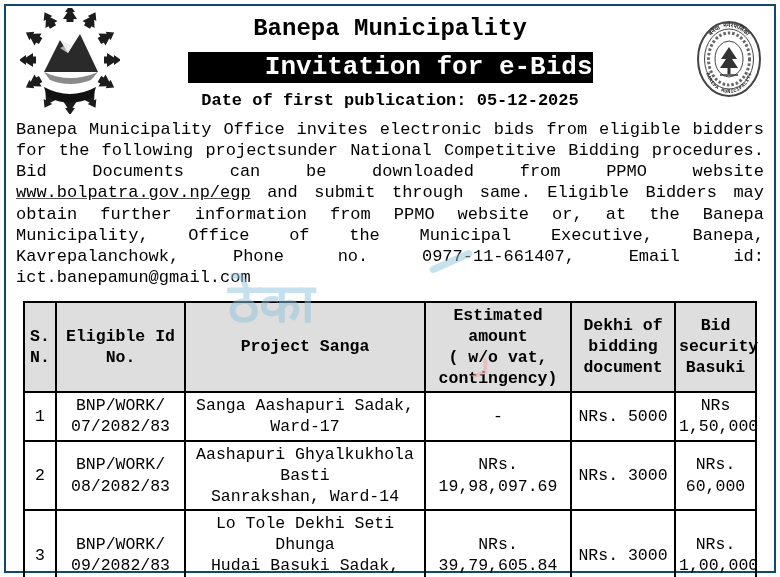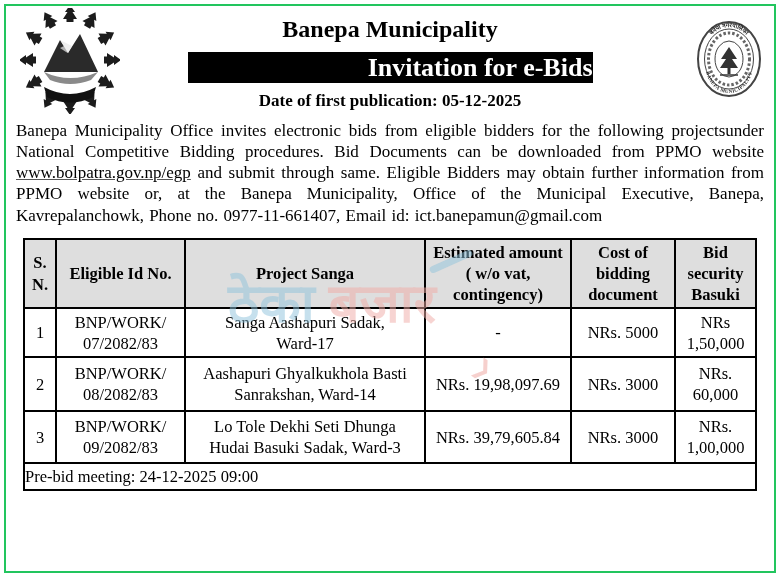--- a/index.html
+++ b/index.html
@@ -1,20 +1,20 @@
 <!DOCTYPE html>
 <html style="--banner-bg: #000000; --banner-fg: #ffffff; --thead-bg: #dedede; --wm1: #8fc3dc; --wm2: #f0aba6;"><head>
 <meta charset="utf-8">
 <style>
   html,body{margin:0;padding:0;}
   body{
     width:780px;height:577px;position:relative;background:#fff;
     font-family:"Liberation Serif","DejaVu Serif",serif;color:#000;overflow:hidden;
   }
-  .page{position:absolute;left:4px;top:4px;right:4px;bottom:4px;border:2px solid #22c55e;}
+  .page{position:absolute;left:4px;top:4px;right:4px;bottom:4px;border:2px solid #0c4a6e;font-family:Liberation Mono, monospace;}
   
   .hdr{position:relative;text-align:center;padding-top:10px;}
   .org-name{font-size:24px;font-weight:bold;line-height:1.12;}
   .office-name{font-size:28px;font-weight:bold;line-height:1.12;}
   .location{font-size:18px;font-weight:bold;margin-top:7px;}
   .banner{
     margin:9px auto 0;width:405px;height:31px;background:var(--banner-bg,#000);
     color:var(--banner-fg,#fff);font-size:26px;font-weight:bold;line-height:31px;text-align:right;
   }
   .pub-date{font-size:17px;font-weight:bold;margin-top:8px;}
@@ -133,21 +133,21 @@
     </colgroup>
     <thead>
       <tr>
         <th>S.
 N.</th>
         <th>Eligible Id No.</th>
         <th>Project Sanga</th>
         <th>Estimated amount
 ( w/o vat,
 contingency)</th>
-        <th>Cost of
+        <th>Dekhi of
 bidding
 document</th>
         <th>Bid
 security
 Basuki</th>
       </tr>
     </thead>
     <tbody>
       <tr class="r1">
         <td>1</td>
@@ -185,16 +185,15 @@
       <tr class="foot">
         <td colspan="6">Pre-bid meeting: 24-12-2025 09:00</td>
       </tr>
 
     </tbody>
   </table>
 </div>
 
 <div class="watermark">
   <span class="wm1">ठेका</span>
-  <span class="wm2">बजार</span>
 </div>
 <div class="wm-tick"></div>
 <div class="wm-arrow">❯</div>
 
 </body></html>

